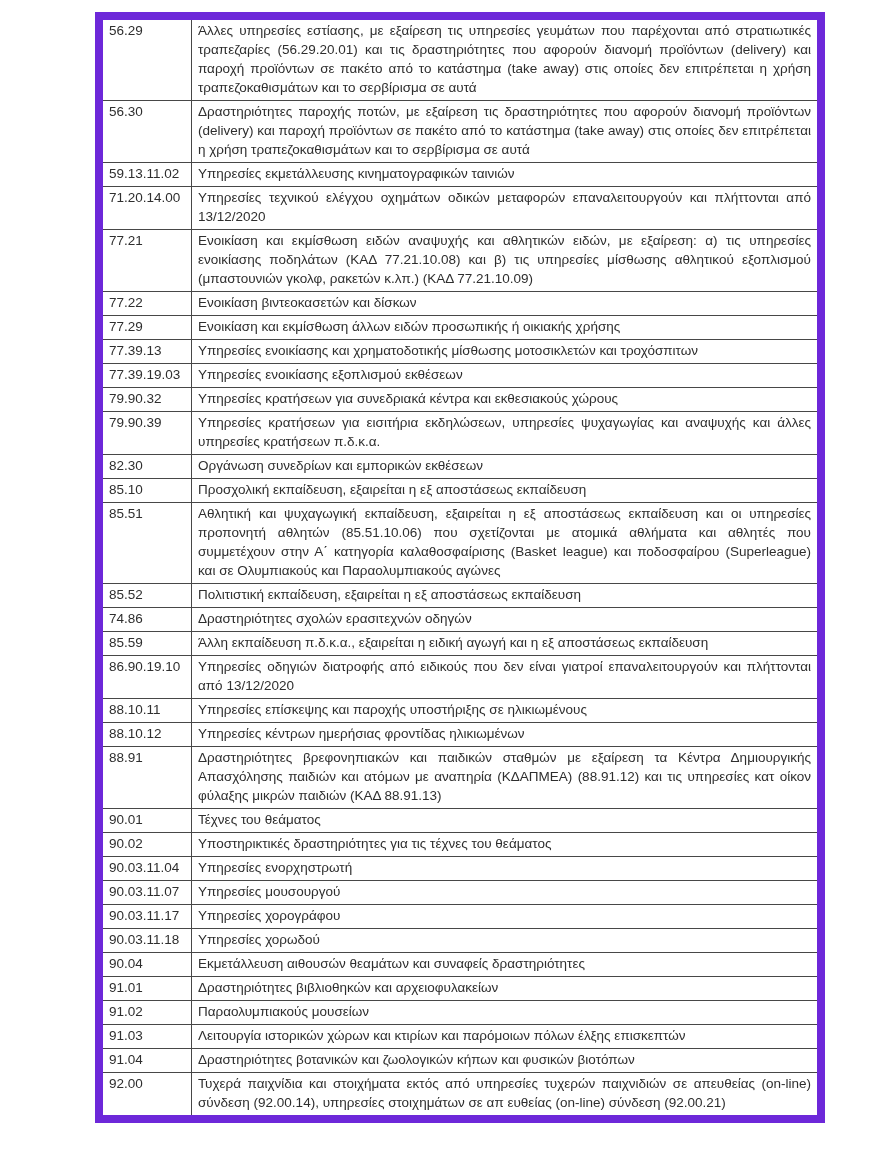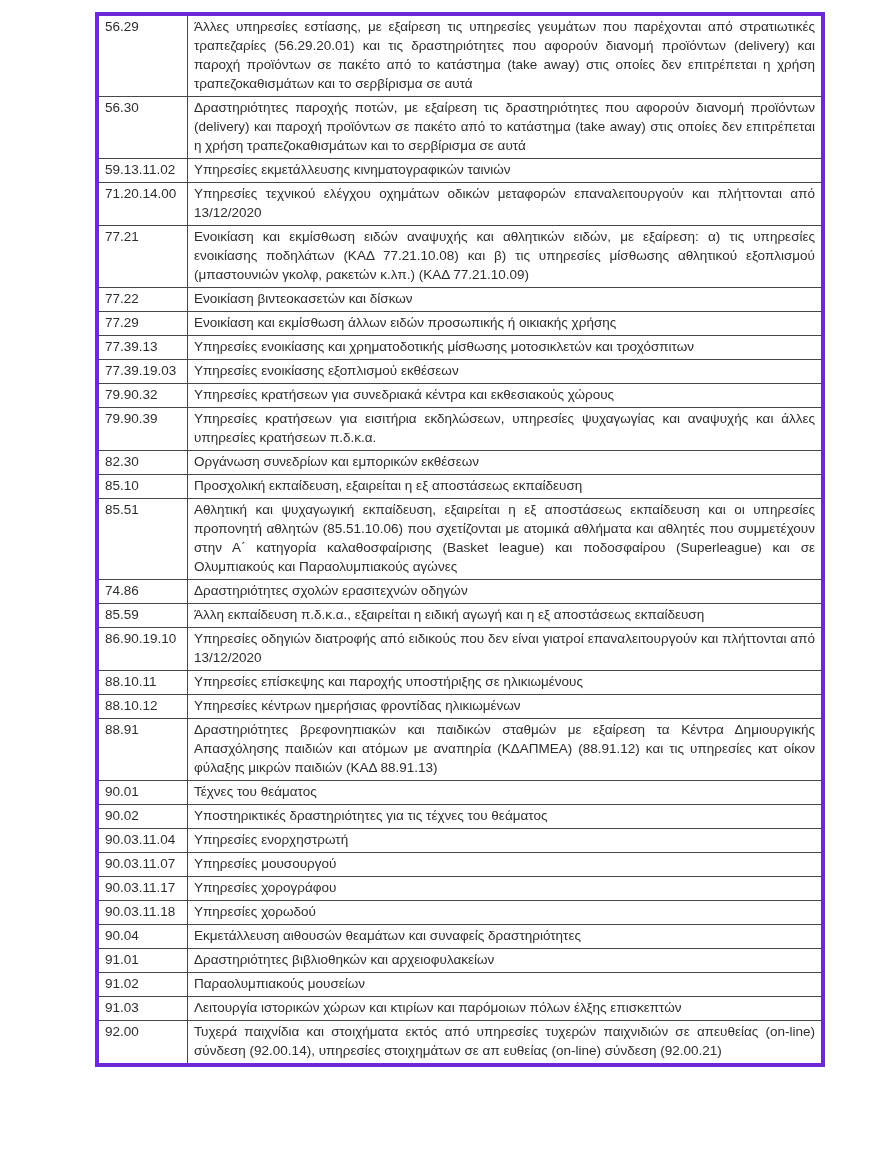--- a/index.html
+++ b/index.html
@@ -17,21 +17,21 @@
   }
   .table-wrap {
     position: absolute;
     left: 95px;
     top: 12px;
     width: 730px;
   }
   table.kad-table {
     width: 100%;
     border-collapse: collapse;
-    border: 4px solid #6d28d9;
+    border: 8px solid #6d28d9;
   }
   table.kad-table td {
     border: 1px solid #474747;
     font-size: 13.5px;
     line-height: 19px;
     color: #2e2e2e;
     vertical-align: top;
     padding: 1px 6px 3px 6px;
   }
   td.code-cell {
@@ -115,20 +115,24 @@
   <tr>
     <td class="code-cell">85.10</td>
     <td class="desc-cell">Προσχολική εκπαίδευση, εξαιρείται η εξ αποστάσεως εκπαίδευση</td>
   </tr>
 
   <tr>
     <td class="code-cell">85.51</td>
     <td class="desc-cell">Αθλητική και ψυχαγωγική εκπαίδευση, εξαιρείται η εξ αποστάσεως εκπαίδευση και οι υπηρεσίες προπονητή αθλητών (85.51.10.06) που σχετίζονται με ατομικά αθλήματα και αθλητές που συμμετέχουν στην Α΄ κατηγορία καλαθοσφαίρισης (Basket league) και ποδοσφαίρου (Superleague) και σε Ολυμπιακούς και Παραολυμπιακούς αγώνες</td>
   </tr>
 
+  <tr>
+    <td class="code-cell">85.52</td>
+    <td class="desc-cell">Πολιτιστική εκπαίδευση, εξαιρείται η εξ αποστάσεως εκπαίδευση</td>
+  </tr>
 
   <tr>
     <td class="code-cell">74.86</td>
     <td class="desc-cell">Δραστηριότητες σχολών ερασιτεχνών οδηγών</td>
   </tr>
 
   <tr>
     <td class="code-cell">85.59</td>
     <td class="desc-cell">Άλλη εκπαίδευση π.δ.κ.α., εξαιρείται η ειδική αγωγή και η εξ αποστάσεως εκπαίδευση</td>
   </tr>
@@ -196,20 +200,24 @@
   <tr>
     <td class="code-cell">91.02</td>
     <td class="desc-cell">Παραολυμπιακούς μουσείων</td>
   </tr>
 
   <tr>
     <td class="code-cell">91.03</td>
     <td class="desc-cell">Λειτουργία ιστορικών χώρων και κτιρίων και παρόμοιων πόλων έλξης επισκεπτών</td>
   </tr>
 
+  <tr>
+    <td class="code-cell">91.04</td>
+    <td class="desc-cell">Δραστηριότητες βοτανικών και ζωολογικών κήπων και φυσικών βιοτόπων</td>
+  </tr>
 
   <tr>
     <td class="code-cell">92.00</td>
     <td class="desc-cell">Τυχερά παιχνίδια και στοιχήματα εκτός από υπηρεσίες τυχερών παιχνιδιών σε απευθείας (on-line) σύνδεση (92.00.14), υπηρεσίες στοιχημάτων σε απ ευθείας (on-line) σύνδεση (92.00.21)</td>
   </tr>
 </tbody>
     </table>
   </div>
 </div>
 

